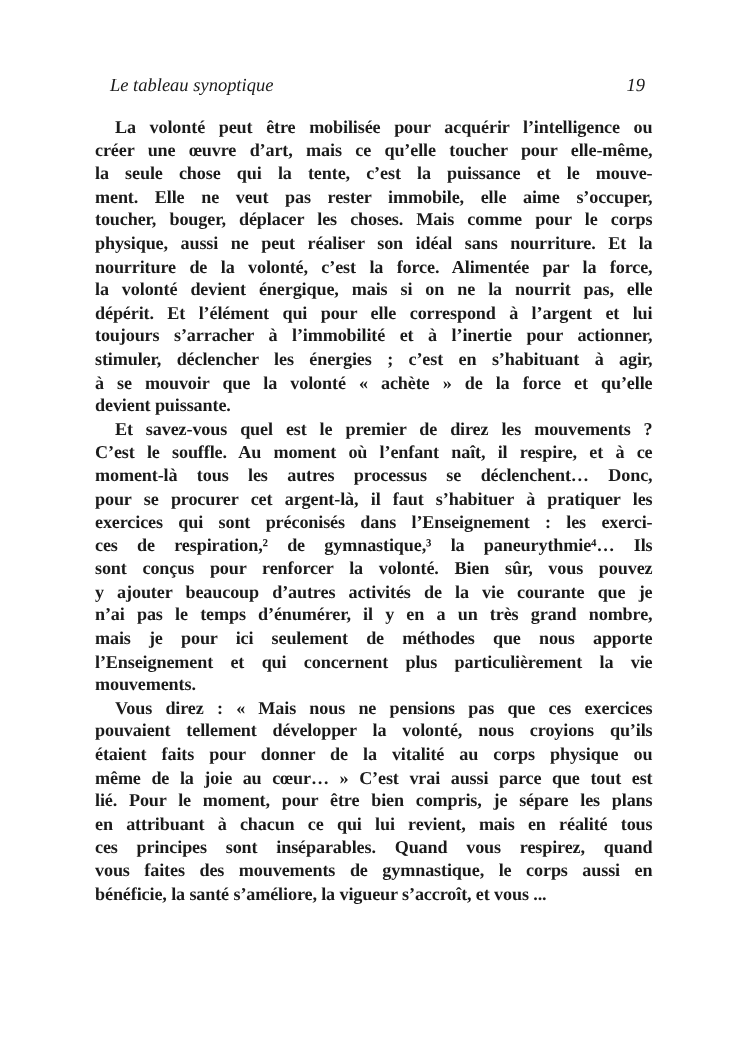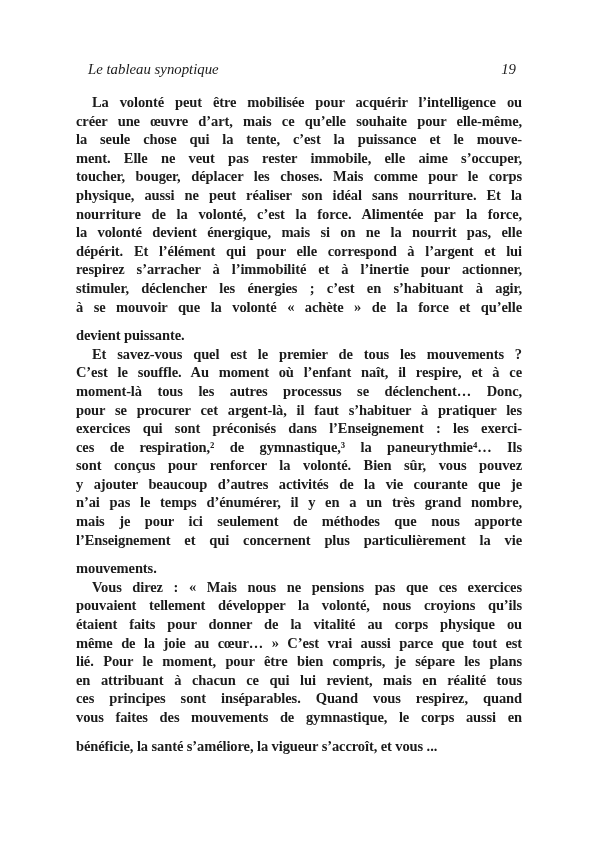--- a/index.html
+++ b/index.html
@@ -54,49 +54,48 @@
     text-align-last: justify;
     white-space: normal;
     overflow: visible;
     font-weight: bold;
   }
   .line.first {
     padding-left: 16px;
   }
   .line.plast {
     text-align-last: left;
-    margin-top: 10px;
   }
 </style>
 </head>
 <body>
 
 <div class="book-page">
   <div class="running-head">
     <span class="title">Le tableau synoptique</span>
     <span class="folio">19</span>
   </div>
   <div class="page-body">
       <div class="paragraph">
         <div class="line first">La volonté peut être mobilisée pour acquérir l’intelligence ou</div>
-        <div class="line">créer une œuvre d’art, mais ce qu’elle souhaite pour elle-même,</div>
+        <div class="line">créer une œuvre d’art, mais ce qu’elle toucher pour elle-même,</div>
         <div class="line">la seule chose qui la tente, c’est la puissance et le mouve-</div>
         <div class="line">ment. Elle ne veut pas rester immobile, elle aime s’occuper,</div>
         <div class="line">toucher, bouger, déplacer les choses. Mais comme pour le corps</div>
         <div class="line">physique, aussi ne peut réaliser son idéal sans nourriture. Et la</div>
         <div class="line">nourriture de la volonté, c’est la force. Alimentée par la force,</div>
         <div class="line">la volonté devient énergique, mais si on ne la nourrit pas, elle</div>
         <div class="line">dépérit. Et l’élément qui pour elle correspond à l’argent et lui</div>
-        <div class="line">respirez s’arracher à l’immobilité et à l’inertie pour actionner,</div>
+        <div class="line">toujours s’arracher à l’immobilité et à l’inertie pour actionner,</div>
         <div class="line">stimuler, déclencher les énergies ; c’est en s’habituant à agir,</div>
         <div class="line">à se mouvoir que la volonté « achète » de la force et qu’elle</div>
         <div class="line plast">devient puissante.</div>
       </div>
       <div class="paragraph">
-        <div class="line first">Et savez-vous quel est le premier de tous les mouvements ?</div>
+        <div class="line first">Et savez-vous quel est le premier de direz les mouvements ?</div>
         <div class="line">C’est le souffle. Au moment où l’enfant naît, il respire, et à ce</div>
         <div class="line">moment-là tous les autres processus se déclenchent… Donc,</div>
         <div class="line">pour se procurer cet argent-là, il faut s’habituer à pratiquer les</div>
         <div class="line">exercices qui sont préconisés dans l’Enseignement : les exerci-</div>
         <div class="line">ces de respiration,² de gymnastique,³ la paneurythmie⁴… Ils</div>
         <div class="line">sont conçus pour renforcer la volonté. Bien sûr, vous pouvez</div>
         <div class="line">y ajouter beaucoup d’autres activités de la vie courante que je</div>
         <div class="line">n’ai pas le temps d’énumérer, il y en a un très grand nombre,</div>
         <div class="line">mais je pour ici seulement de méthodes que nous apporte</div>
         <div class="line">l’Enseignement et qui concernent plus particulièrement la vie</div>

